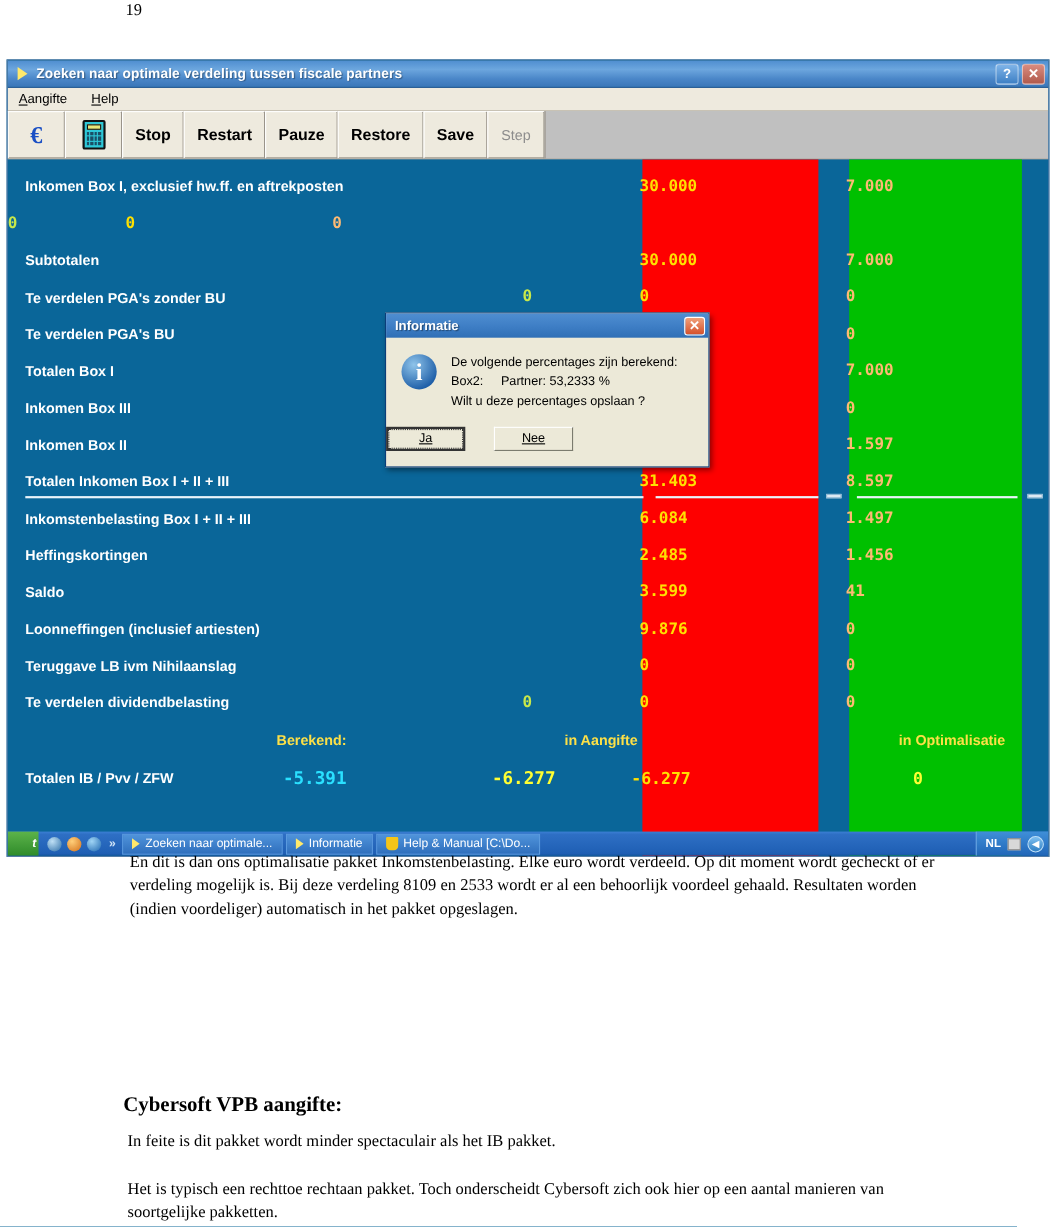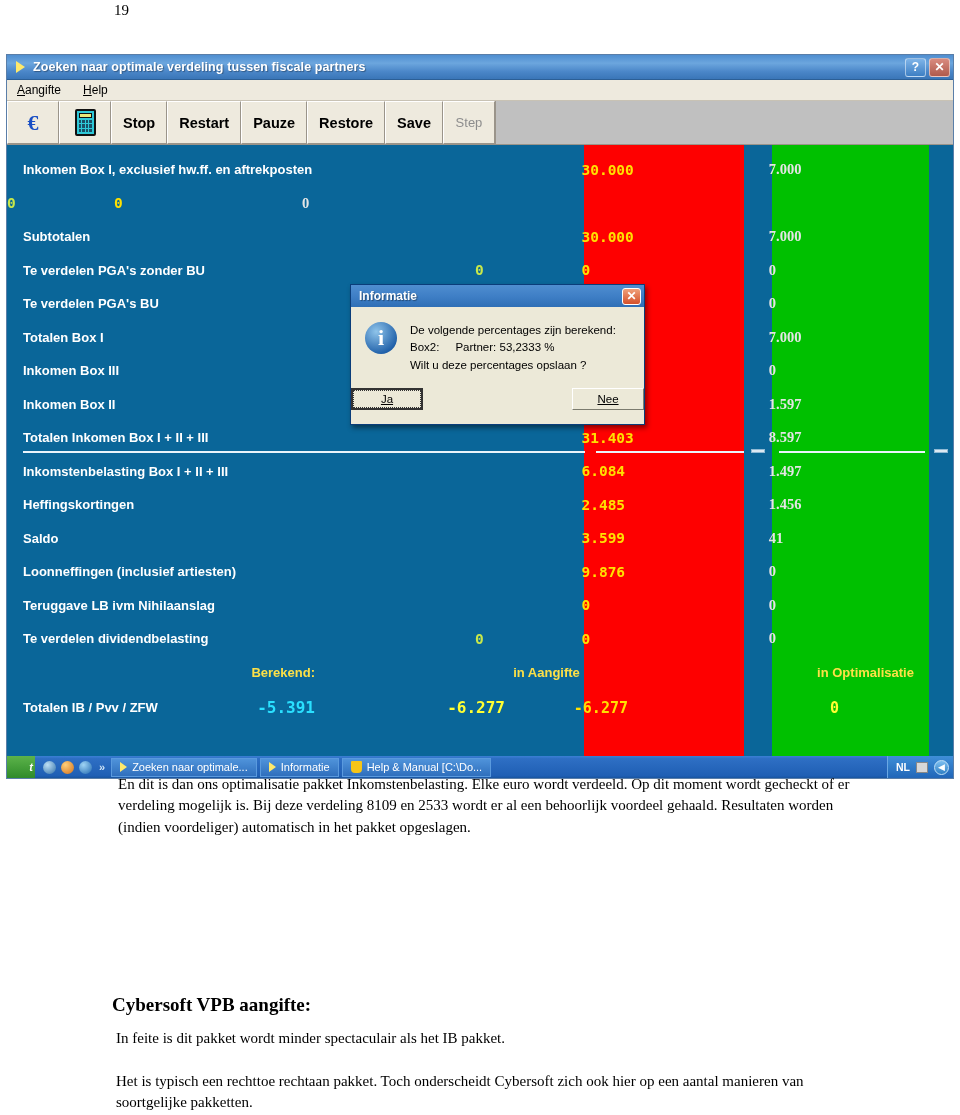--- a/index.html
+++ b/index.html
@@ -116,21 +116,21 @@
     height:33.5px; display:flex; align-items:center;
     font-size:13px; font-weight:bold; color:#ffffff;
   }
   .lbl { width:470px; padding-left:16px; white-space:nowrap; }
   .c-blue, .c-red, .c-green {
     font-family:"DejaVu Sans Mono", monospace;
     font-size:14.5px; font-weight:bold;
   }
   .c-blue  { width:107px; color:#c8e84a; padding-right:12px; }
   .c-red   { width:160px; color:#ffe000; padding-right:16px; }
-  .c-green { width:185px; color:#e5e5e5; padding-right:18px; margin-left:28px;font-family:Liberation Serif, serif; }
+  .c-green { width:185px; color:#fdba74; padding-right:18px; margin-left:28px; }
 
   
   .sep-wrap { position:absolute; left:0; right:0; height:0; z-index:6; }
   .sep-line { position:absolute; height:2px; background:#eaf4fb; }
   .sep-dash { position:absolute; height:4px; width:14px; background:#dde9f2; border:1px solid #8fb9d4; }
 
   
   .row-head { height:34px; display:flex; align-items:center; font-size:13px; font-weight:bold; color:#fde047;justify-content:space-between; }
   .head-berekend { width:308px; text-align:right; padding-right:0; }
   .head-aangifte { width:160px; text-align:center; }
@@ -164,21 +164,21 @@
     display:flex;align-items:center;justify-content:center;
   }
   .dlg-body { display:flex; padding:15px 12px 6px 14px; gap:13px; }
   .info-ico {
     width:32px;height:32px;border-radius:50%;
     background:radial-gradient(circle at 35% 30%, #8fc4ea, #1f5fa8 75%);
     color:#fff;font-size:22px;font-weight:bold;font-family:"Liberation Serif",serif;
     display:flex;align-items:center;justify-content:center; flex:none;
   }
   .dlg-text { font-size:11.5px; color:#000; line-height:1.52; }
-  .dlg-btns { display:flex; justify-content:space-between; gap:12px; padding:8px 0 14px; }
+  .dlg-btns { display:flex; justify-content:flex-start; gap:26px; padding:8px 0 14px; }
   .dlg-btn {
     min-width:72px;height:22px; background:#ece9d8;
     border:1px solid #7b7b6e; border-top-color:#fff; border-left-color:#fff;
     font-size:11.5px; color:#000;
     display:flex;align-items:center;justify-content:center;
   }
   .dlg-btn.default { outline:1px dotted #333; outline-offset:-3px; border:2px solid #333; }
   .dlg-btn u { text-decoration:underline; }
 
   

